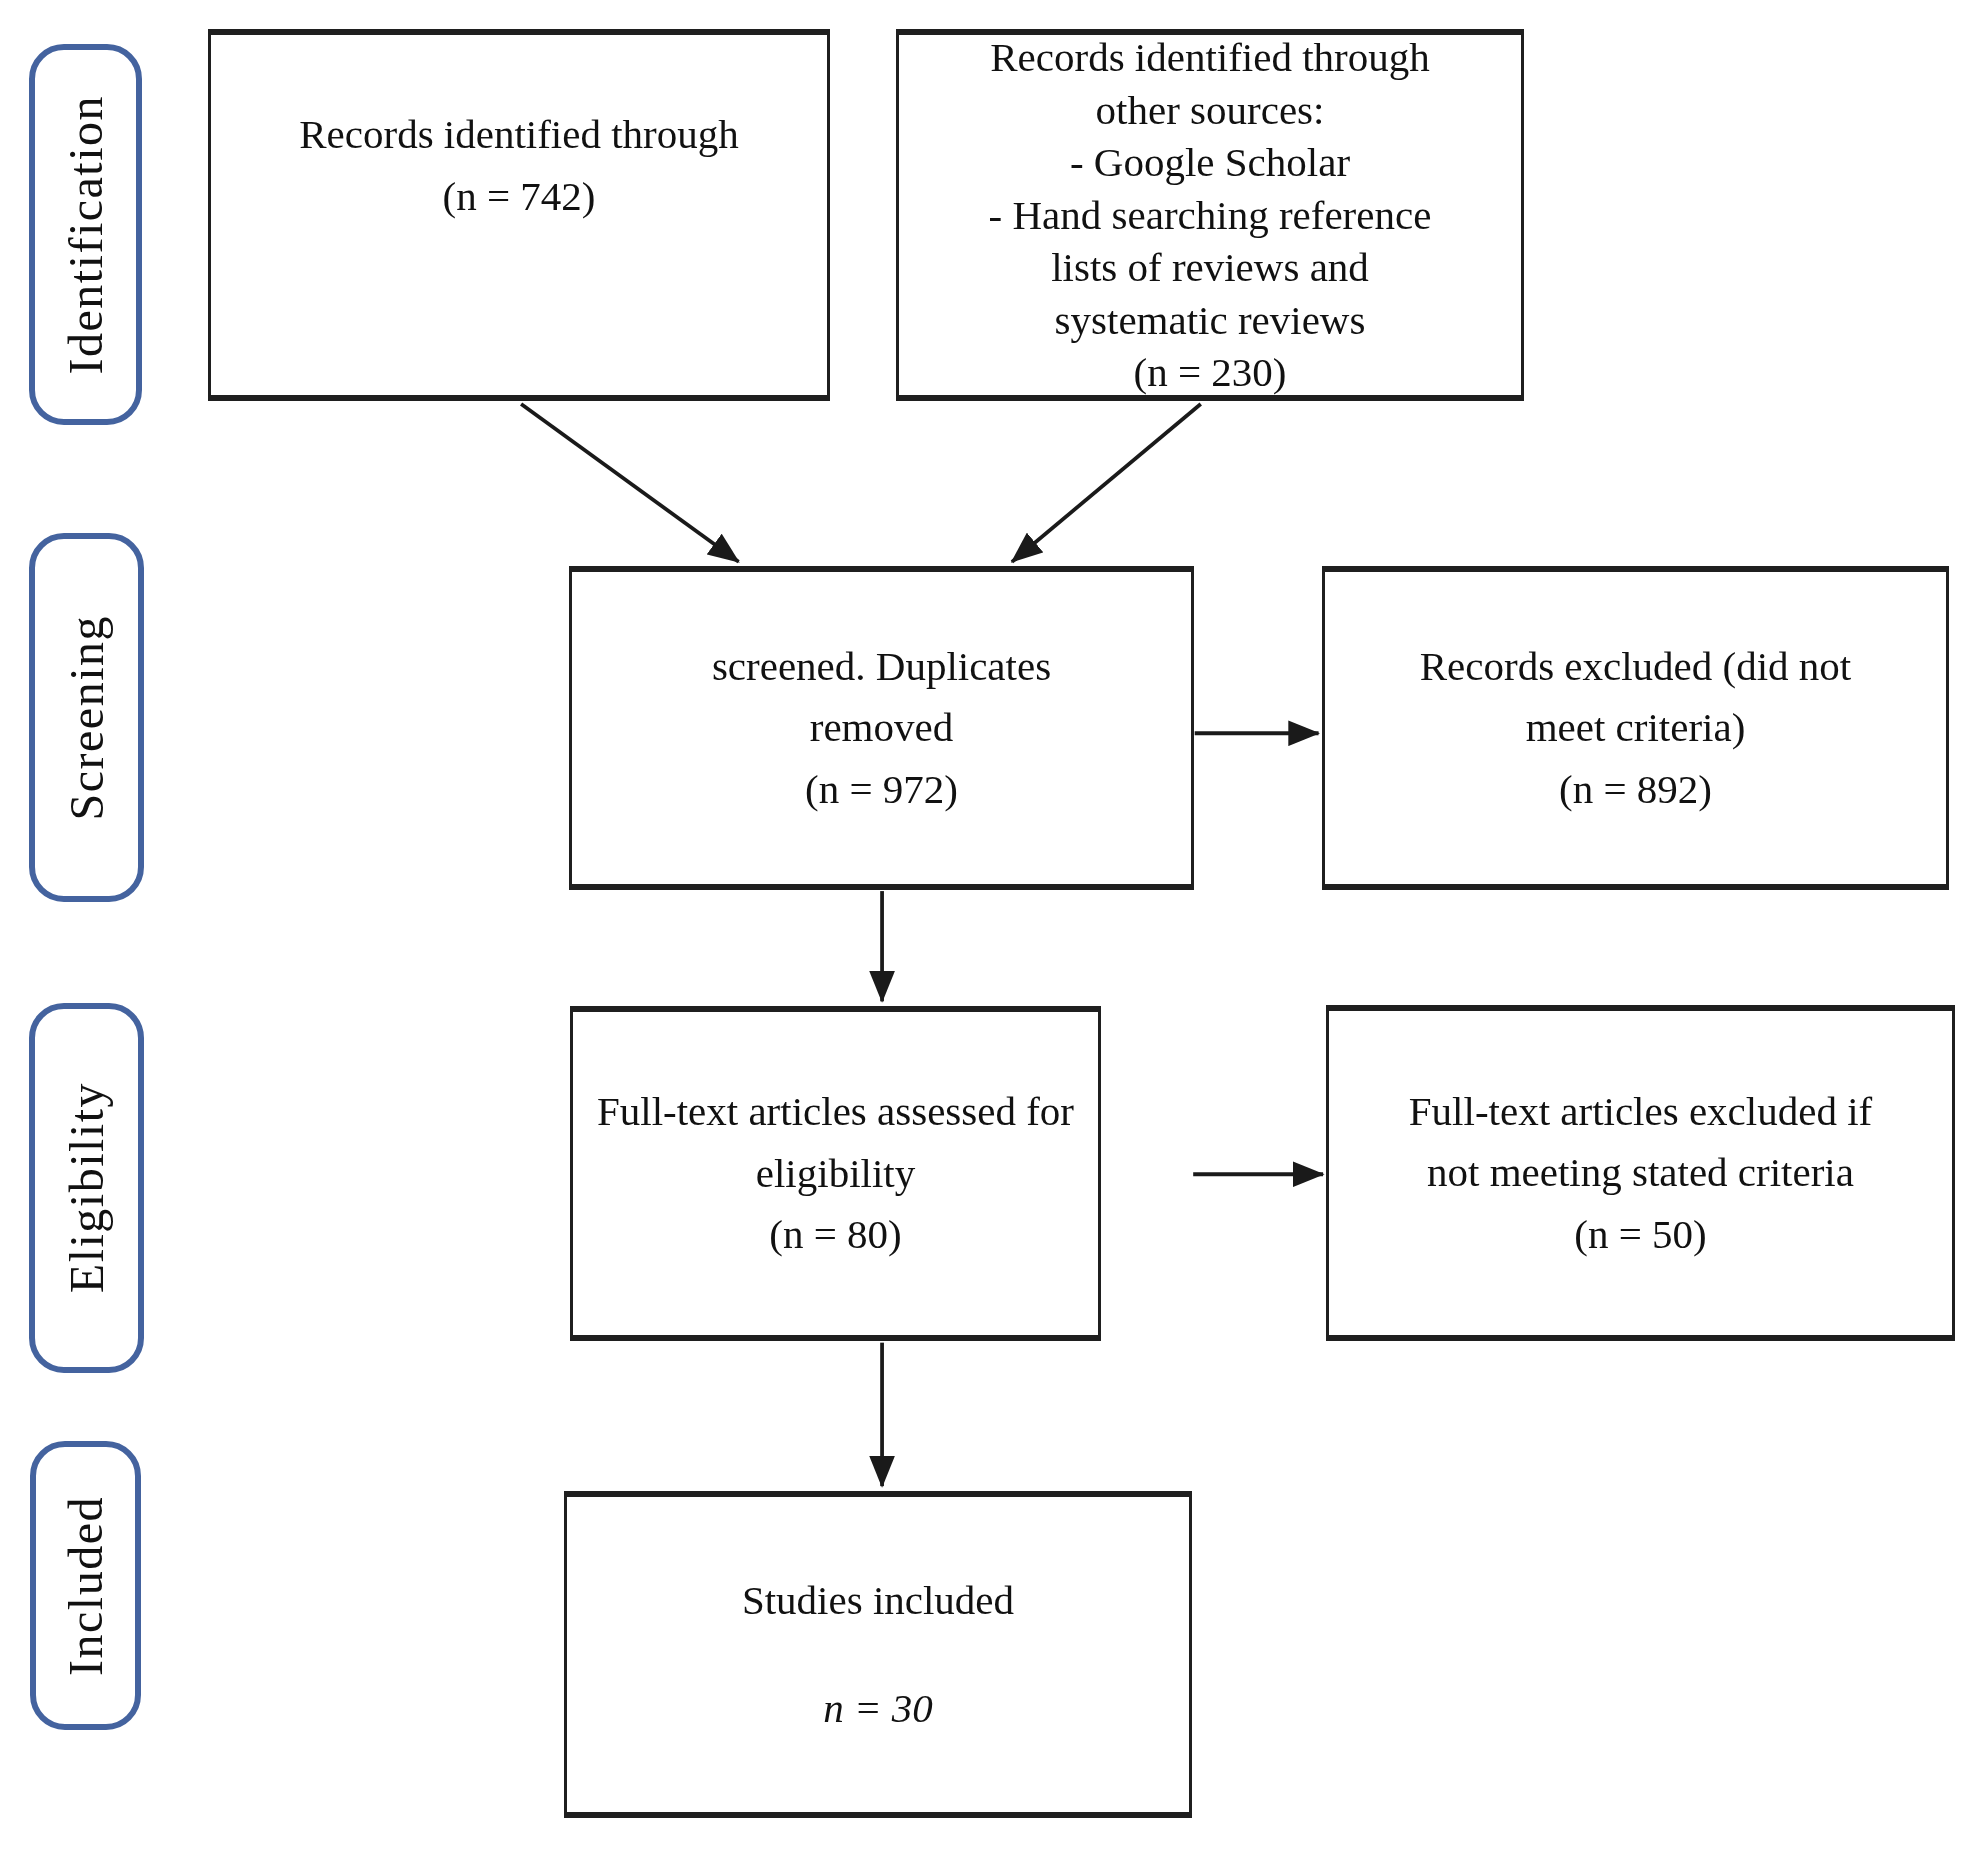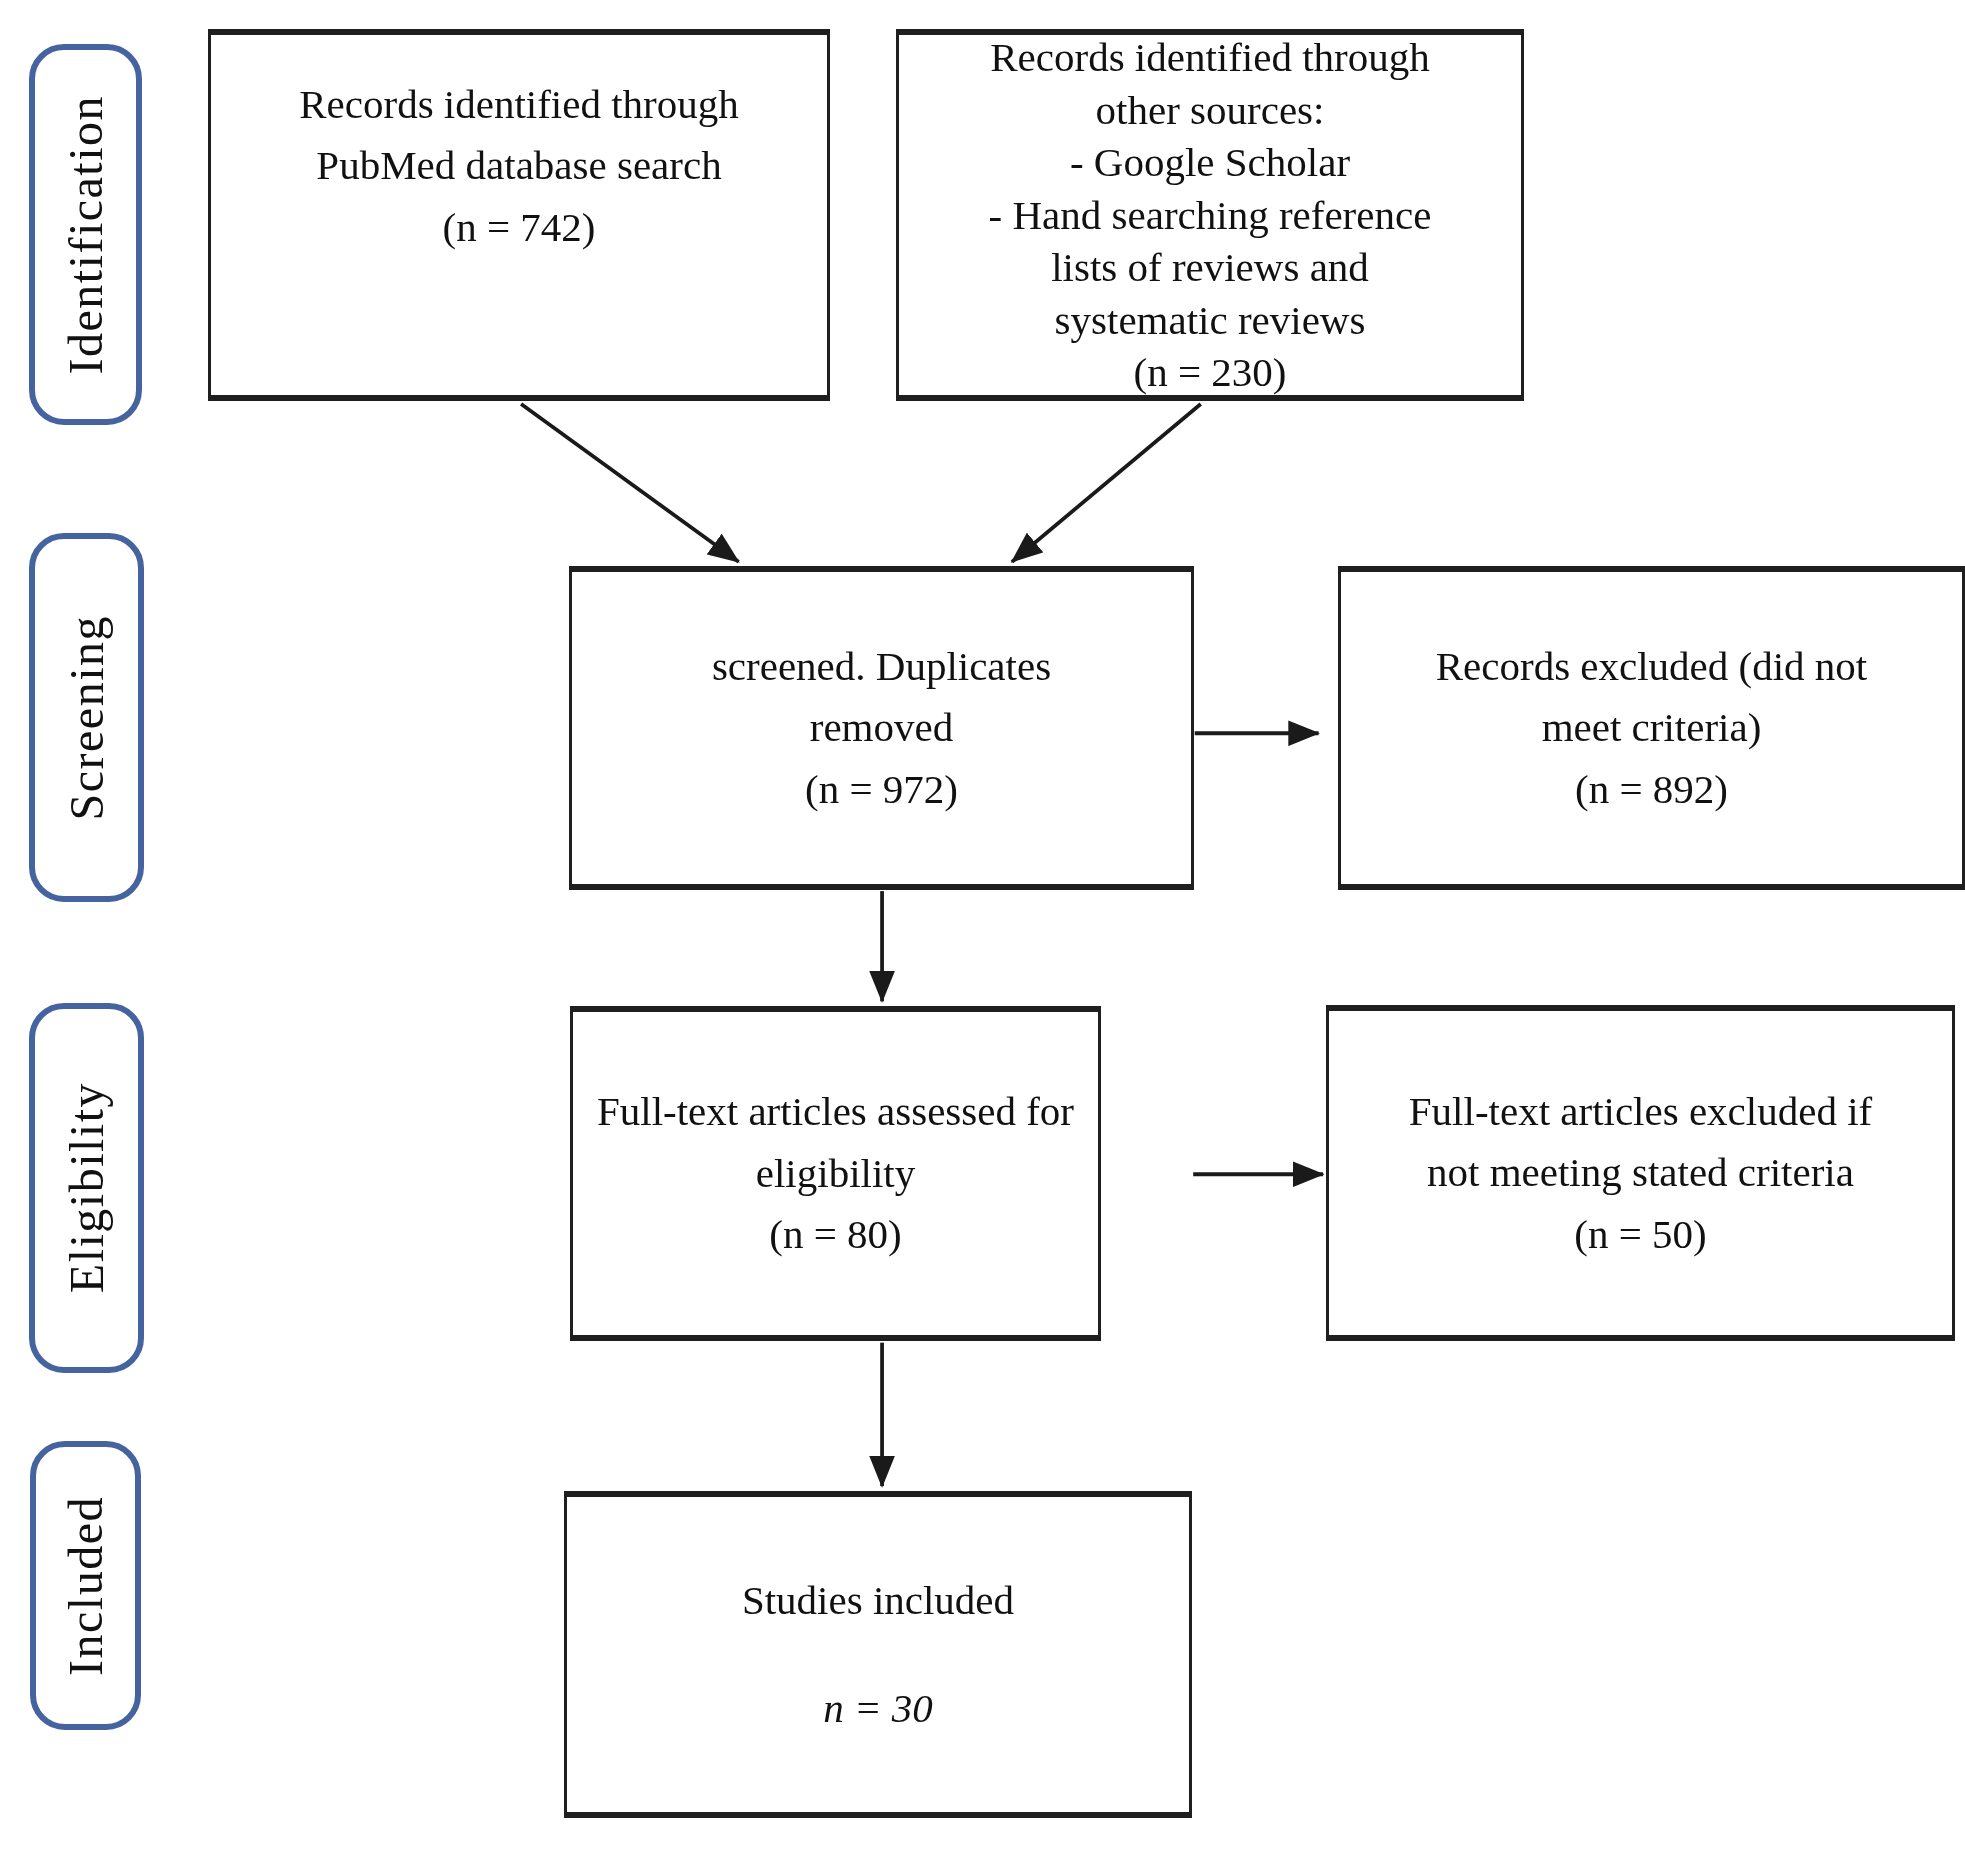--- a/index.html
+++ b/index.html
@@ -86,41 +86,40 @@
   </div>
   <div class="stage" style="left:29px; top:1003px; width:115px; height:370px;">
     <span class="stage-text">Eligibility</span>
   </div>
   <div class="stage" style="left:30px; top:1441px; width:111px; height:289px;">
     <span class="stage-text">Included</span>
   </div>
 
   <div class="box lift" style="left:208px; top:29px; width:622px; height:372px;">
     <div class="line">Records identified through</div>
-    <div class="line">PubMed database search</div>
     <div class="line">(n = 742)</div>
   </div>
 
   <div class="box compact" style="left:896px; top:29px; width:628px; height:372px;">
     <div class="line">Records identified through</div>
     <div class="line">other sources:</div>
     <div class="line">- Google Scholar</div>
     <div class="line">- Hand searching reference</div>
     <div class="line">lists of reviews and</div>
     <div class="line">systematic reviews</div>
     <div class="line">(n = 230)</div>
   </div>
 
   <div class="box" style="left:569px; top:566px; width:625px; height:324px;">
     <div class="line">screened. Duplicates</div>
     <div class="line">removed</div>
     <div class="line">(n = 972)</div>
   </div>
 
-  <div class="box" style="left:1322px; top:566px; width:627px; height:324px;margin-left:16px;">
+  <div class="box" style="left:1322px; top:566px; width:627px; height:324px;">
     <div class="line">Records excluded (did not</div>
     <div class="line">meet criteria)</div>
     <div class="line">(n = 892)</div>
   </div>
 
   <div class="box" style="left:570px; top:1006px; width:531px; height:335px;font-family:Liberation Serif, serif;">
     <div class="line">Full-text articles assessed for</div>
     <div class="line">eligibility</div>
     <div class="line">(n = 80)</div>
   </div>

